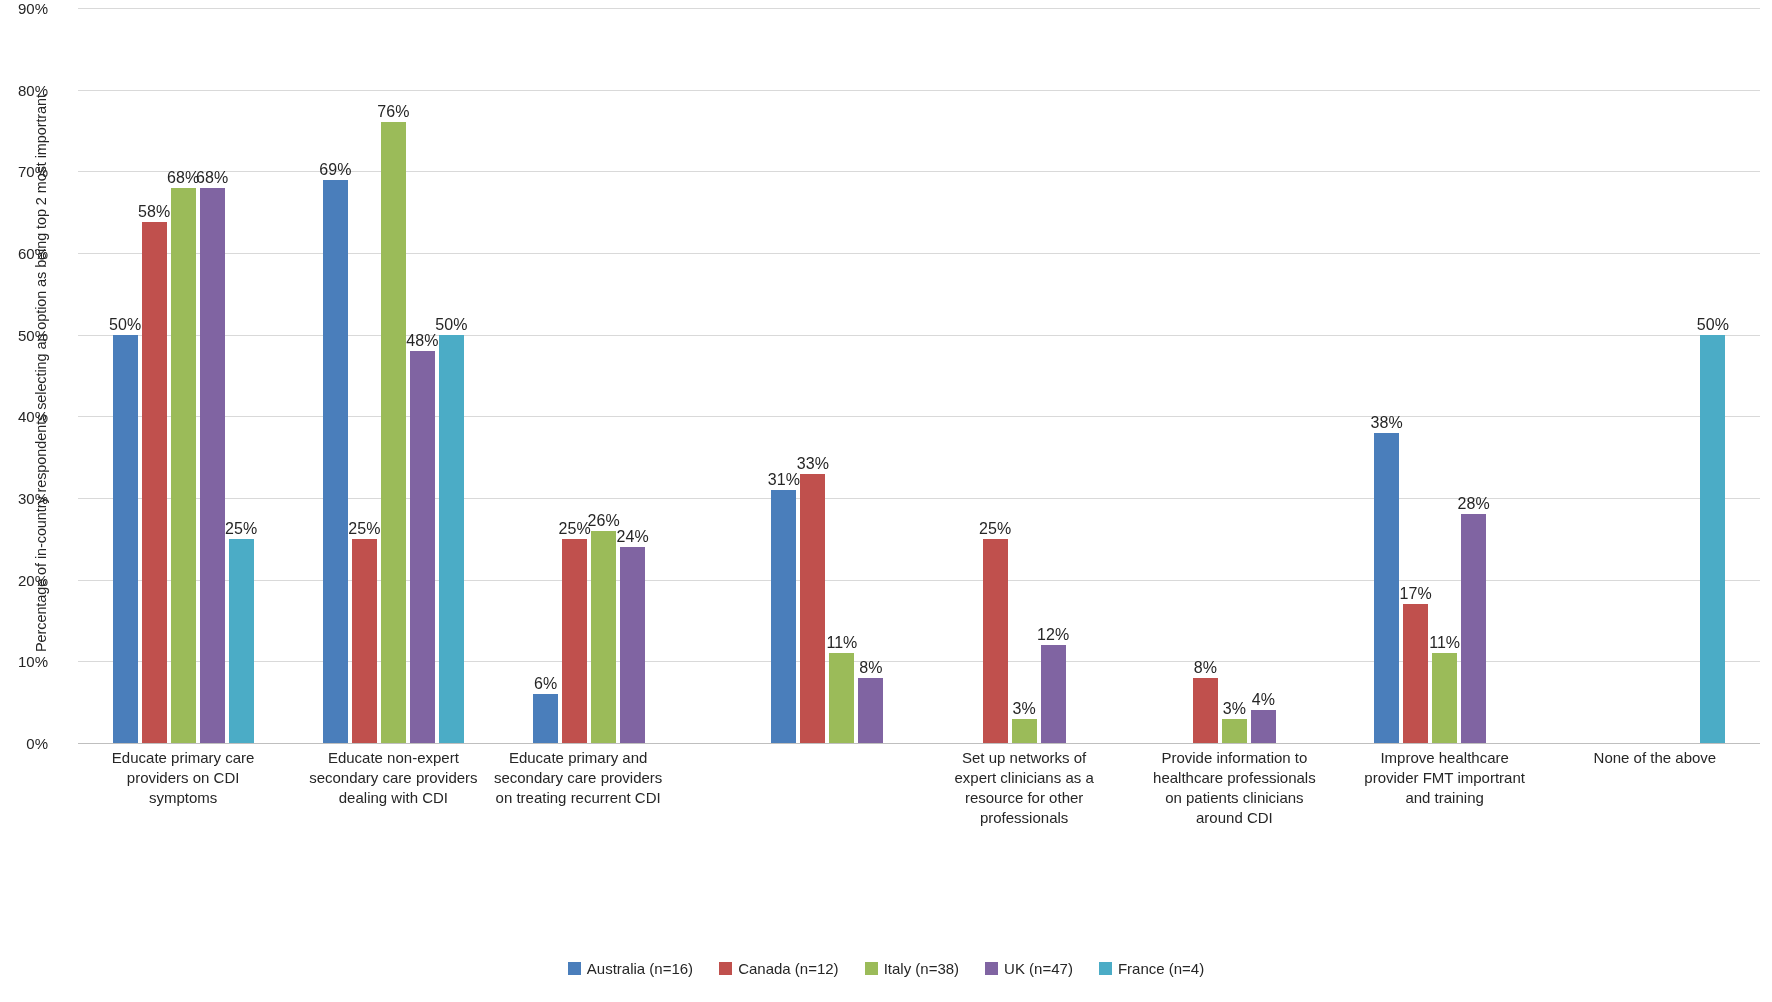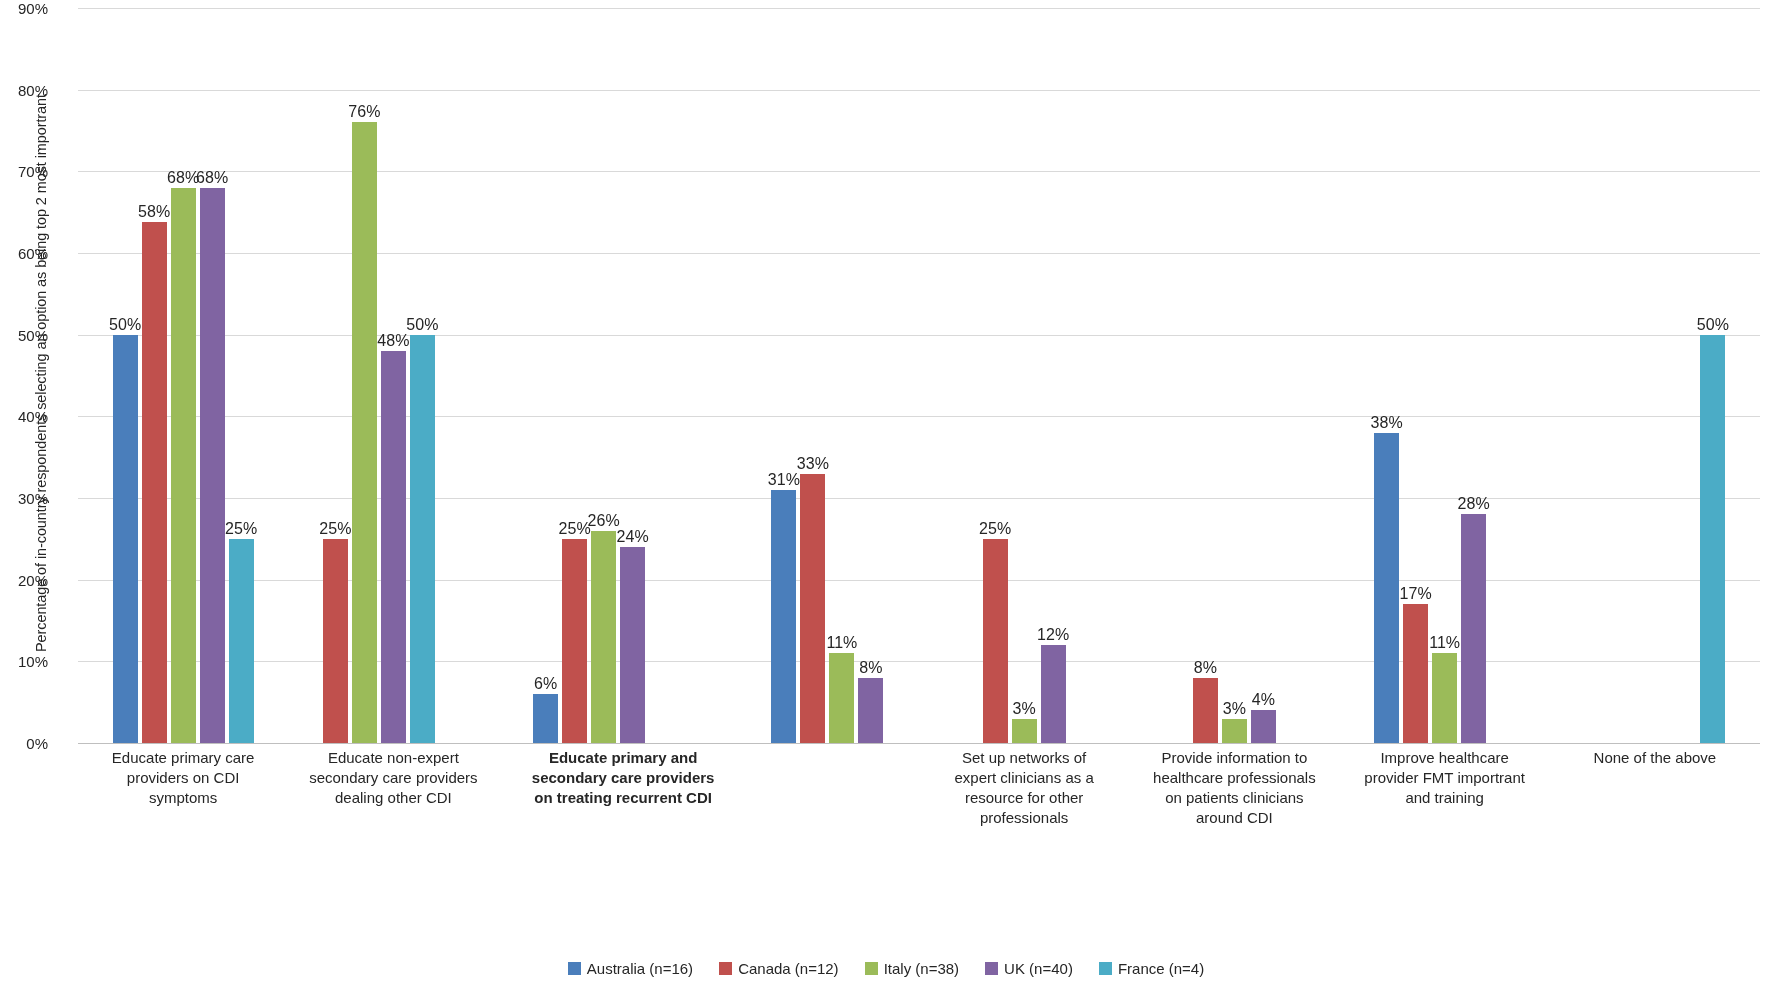--- a/index.html
+++ b/index.html
@@ -168,20 +168,25 @@
           <div class="bar-slot" style="width: 25px;">
             <div class="bar" title="France (n=4) — Educate primary care providers on CDI symptoms: 25%" style="height: 204.167px; background: rgb(75, 172, 198);">
               <div class="bar-label">25%</div>
             </div>
           </div>
         </div>
       </div>
       <div class="group" style="left: 210.25px; width: 210.25px;">
         <div class="bars" style="left: 34.625px; width: 141px; gap: 4px;">
           <div class="bar-slot" style="width: 25px;">
+            <div class="bar" title="Australia (n=16) — Educate non-expert secondary care providers dealing with CDI: 69%" style="height: 563.5px; background: rgb(74, 126, 187);">
+              <div class="bar-label">69%</div>
+            </div>
+          </div>
+          <div class="bar-slot" style="width: 25px;">
             <div class="bar" title="Canada (n=12) — Educate non-expert secondary care providers dealing with CDI: 25%" style="height: 204.167px; background: rgb(192, 80, 77);">
               <div class="bar-label">25%</div>
             </div>
           </div>
           <div class="bar-slot" style="width: 25px;">
             <div class="bar" title="Italy (n=38) — Educate non-expert secondary care providers dealing with CDI: 76%" style="height: 620.667px; background: rgb(155, 187, 89);">
               <div class="bar-label">76%</div>
             </div>
           </div>
           <div class="bar-slot" style="width: 25px;">
@@ -330,23 +335,23 @@
 
   <div class="x-labels" id="x-labels">
       <div class="x-cat" style="left: 0px; width: 210.25px;">
         <div>Educate primary care</div>
         <div>providers on CDI</div>
         <div>symptoms</div>
       </div>
       <div class="x-cat" style="left: 210.25px; width: 210.25px;">
         <div>Educate non-expert</div>
         <div>secondary care providers</div>
-        <div>dealing other CDI</div>
-      </div>
-      <div class="x-cat" style="left: 440px; width: 210.25px; font-weight: bold;">
+        <div>dealing with CDI</div>
+      </div>
+      <div class="x-cat" style="left: 395px; width: 210.25px;">
         <div>Educate primary and</div>
         <div>secondary care providers</div>
         <div>on treating recurrent CDI</div>
       </div>
       <div class="x-cat" style="left: 841px; width: 210.25px;">
         <div>Set up networks of</div>
         <div>expert clinicians as a</div>
         <div>resource for other</div>
         <div>professionals</div>
       </div>
@@ -374,21 +379,21 @@
       <div class="legend-item">
         <span class="legend-swatch" style="background: rgb(192, 80, 77);"></span>
         <span>Canada (n=12)</span>
       </div>
       <div class="legend-item">
         <span class="legend-swatch" style="background: rgb(155, 187, 89);"></span>
         <span>Italy (n=38)</span>
       </div>
       <div class="legend-item">
         <span class="legend-swatch" style="background: rgb(128, 100, 162);"></span>
-        <span>UK (n=40)</span>
+        <span>UK (n=47)</span>
       </div>
       <div class="legend-item">
         <span class="legend-swatch" style="background: rgb(75, 172, 198);"></span>
         <span>France (n=4)</span>
       </div>
     </div>
 
 </div>
 
 </body></html>

